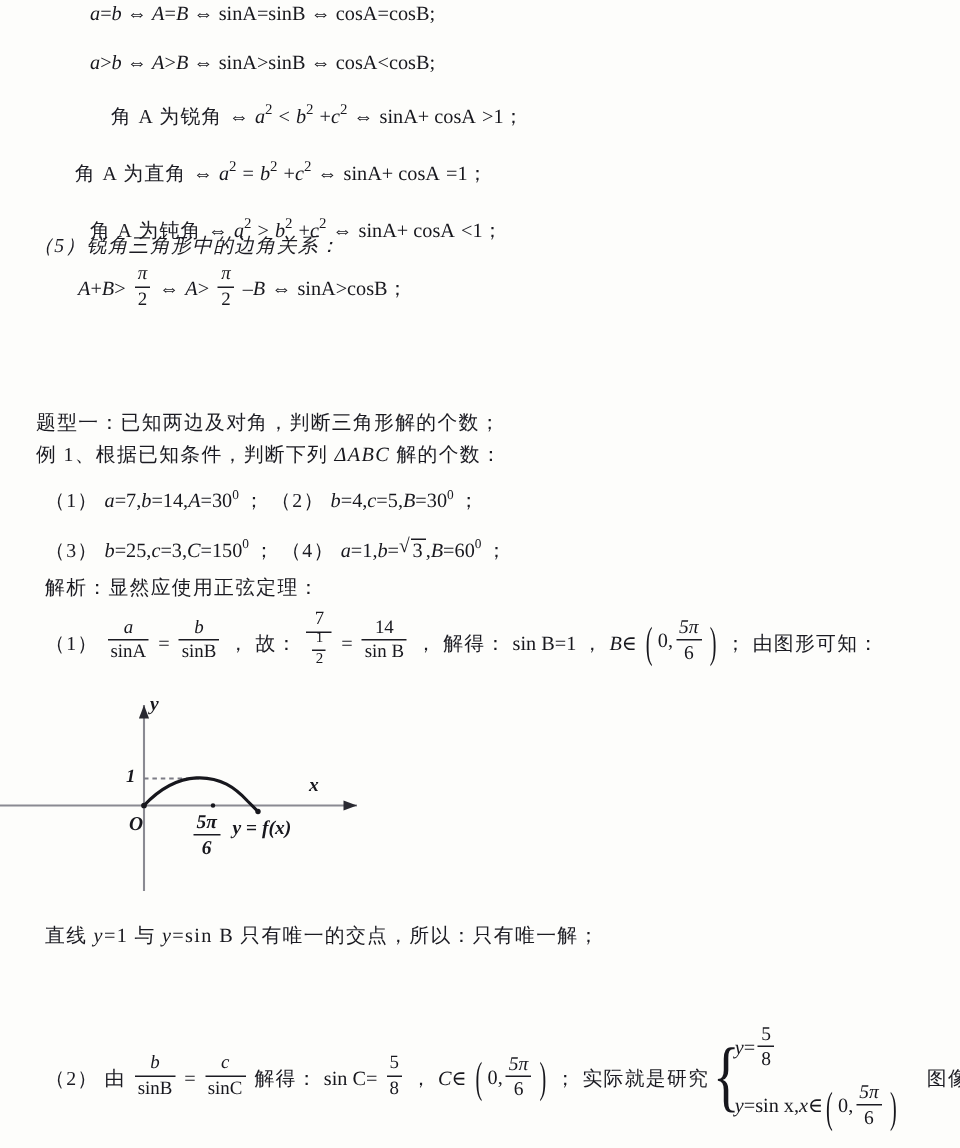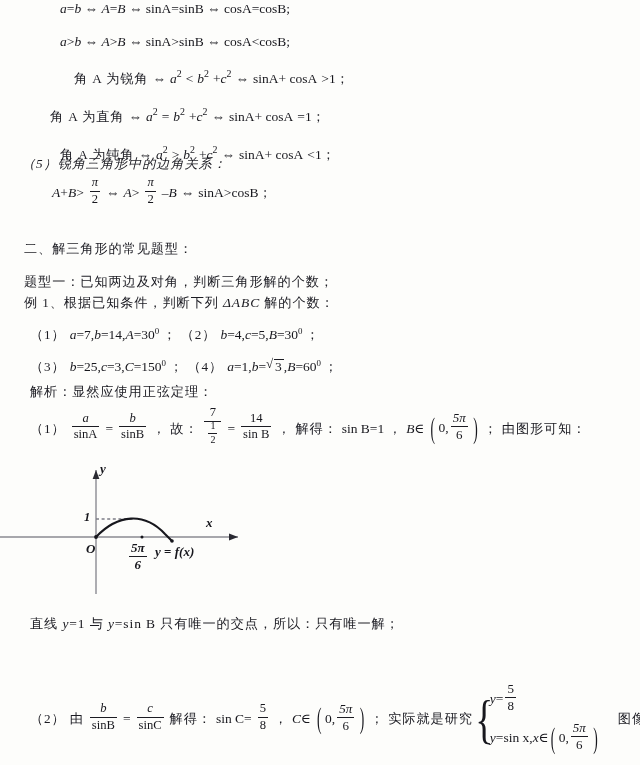--- a/index.html
+++ b/index.html
@@ -237,21 +237,20 @@
     <span class="math it">A</span><span class="math">&gt;</span>
     <span class="frac math">
       <span class="num it">π</span>
       <span class="den">2</span>
     </span>
     <span class="math">–</span><span class="math it">B</span>
     <span class="math">⇔</span>
     <span class="math">sinA</span><span class="math">&gt;</span><span class="math">cosB</span><span class="cn">；</span>
   </div>
 
-  <div class="row cn" style="left:24px; top:242px;">二、解三角形的常见题型：</div>
 
   <div class="row cn" style="left:24px; top:275px;">题型一：已知两边及对角，判断三角形解的个数；</div>
 
   <div class="row cn" style="left:24px; top:296px;">
     <span>例 1、根据已知条件，判断下列 </span><span class="math it">ΔABC</span><span> 解的个数：</span>
   </div>
 
   <div class="row" style="left:30px; top:326px;">
     <span class="cn">（1）</span>
     <span class="math">

